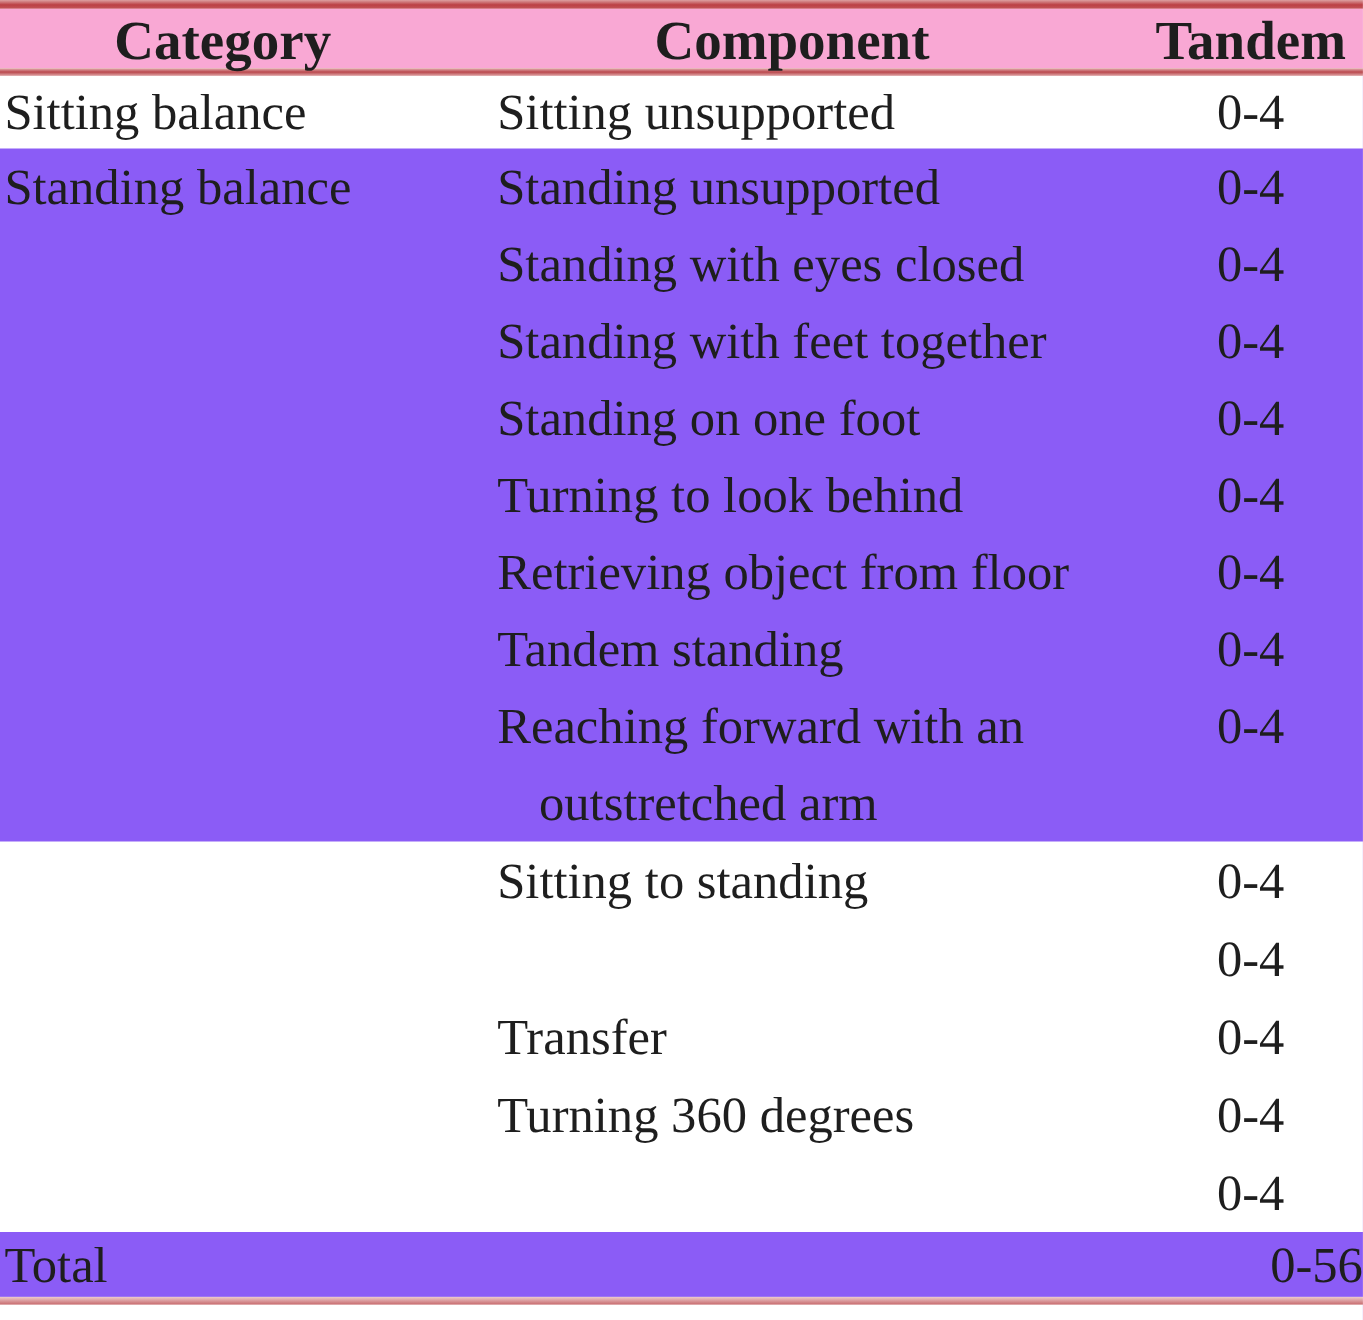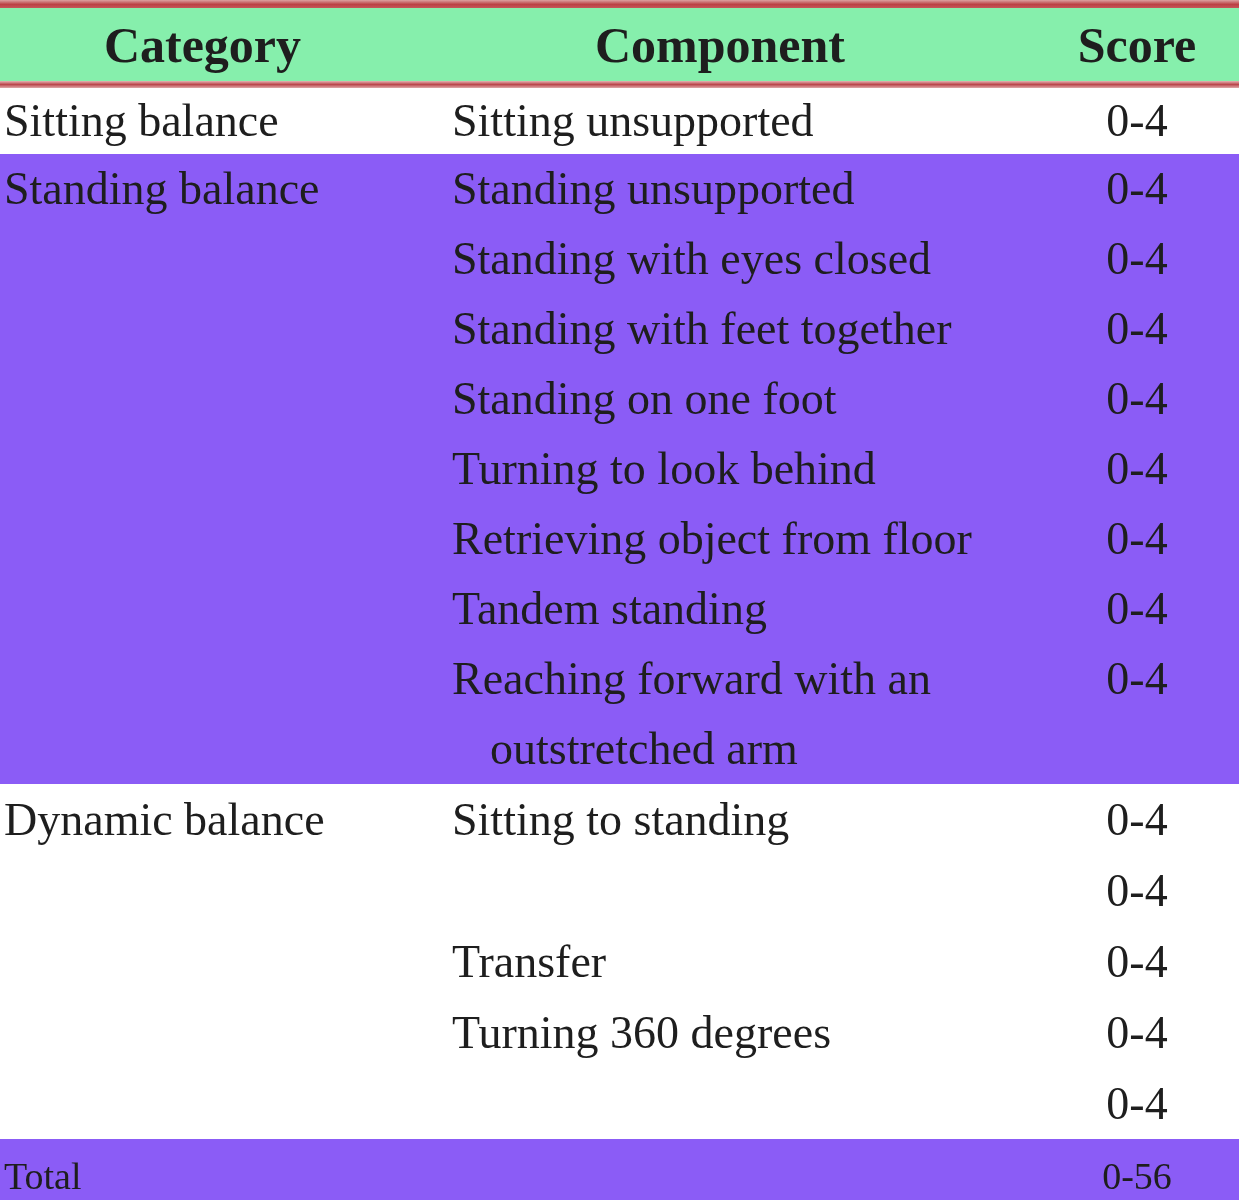--- a/index.html
+++ b/index.html
@@ -27,22 +27,22 @@
   }
   .rule-bottom {
     height: 7px;
     background: linear-gradient(to bottom, #eecbcc 0%, #c76a6d 100%);
   }
   .grid3 {
     display: grid;
     grid-template-columns: 405px 630px 204px;
   }
   .header-row {
-    height: 73px;
-    background: #86efac;
+    height: 54px;
+    background: #f9a8d4;
     align-items: center;
     font-weight: bold;
     font-size: 50px;
   }
   .header-cell {
     text-align: center;
     white-space: nowrap;
   }
   .section {
     font-size: 46px;
@@ -72,44 +72,44 @@
   .section.sitting .cat-cell,
   .section.sitting .comp-cell,
   .section.sitting .score-cell { line-height: 66px; }
   .section.dynamic .cat-cell,
   .section.dynamic .comp-cell,
   .section.dynamic .score-cell { line-height: 71px; }
   .cont-line {
     padding-left: 38px;
   }
   .total-row {
-    height: 74px;
-    font-size: 38px;
+    height: 59px;
+    font-size: 46px;
     align-items: center;
   }
   .total-label {
     grid-column: 1 / span 2;
     padding-left: 4px;
     white-space: nowrap;
   }
   .total-score {
     grid-column: 3;
-    text-align: center;
+    text-align: right;
     white-space: nowrap;
   }
 </style>
 </head>
 <body>
 
 <div class="rule rule-top"></div>
 
 <div class="grid3 header-row">
   <div class="header-cell">Category</div>
   <div class="header-cell">Component</div>
-  <div class="header-cell">Score</div>
+  <div class="header-cell">Tandem</div>
 </div>
 
 <div class="rule rule-mid"></div>
 
 <div class="grid3 section sitting">
   <div class="cell cat-cell">Sitting balance</div>
   <div class="cell comp-cell">Sitting unsupported</div>
   <div class="cell score-cell">0-4</div>
 </div>
 
@@ -138,21 +138,20 @@
   <div class="cell score-cell">0-4</div>
 
   <div class="cell comp-cell">
     <div>Reaching forward with an</div>
     <div class="cont-line">outstretched arm</div>
   </div>
   <div class="cell score-cell">0-4</div>
 </div>
 
 <div class="grid3 section dynamic">
-  <div class="cell cat-cell">Dynamic balance</div>
 
   <div class="cell comp-cell">Sitting to standing</div>
   <div class="cell score-cell">0-4</div>
 
   <div class="cell score-cell">0-4</div>
 
   <div class="cell comp-cell">Transfer</div>
   <div class="cell score-cell">0-4</div>
 
   <div class="cell comp-cell">Turning 360 degrees</div>

